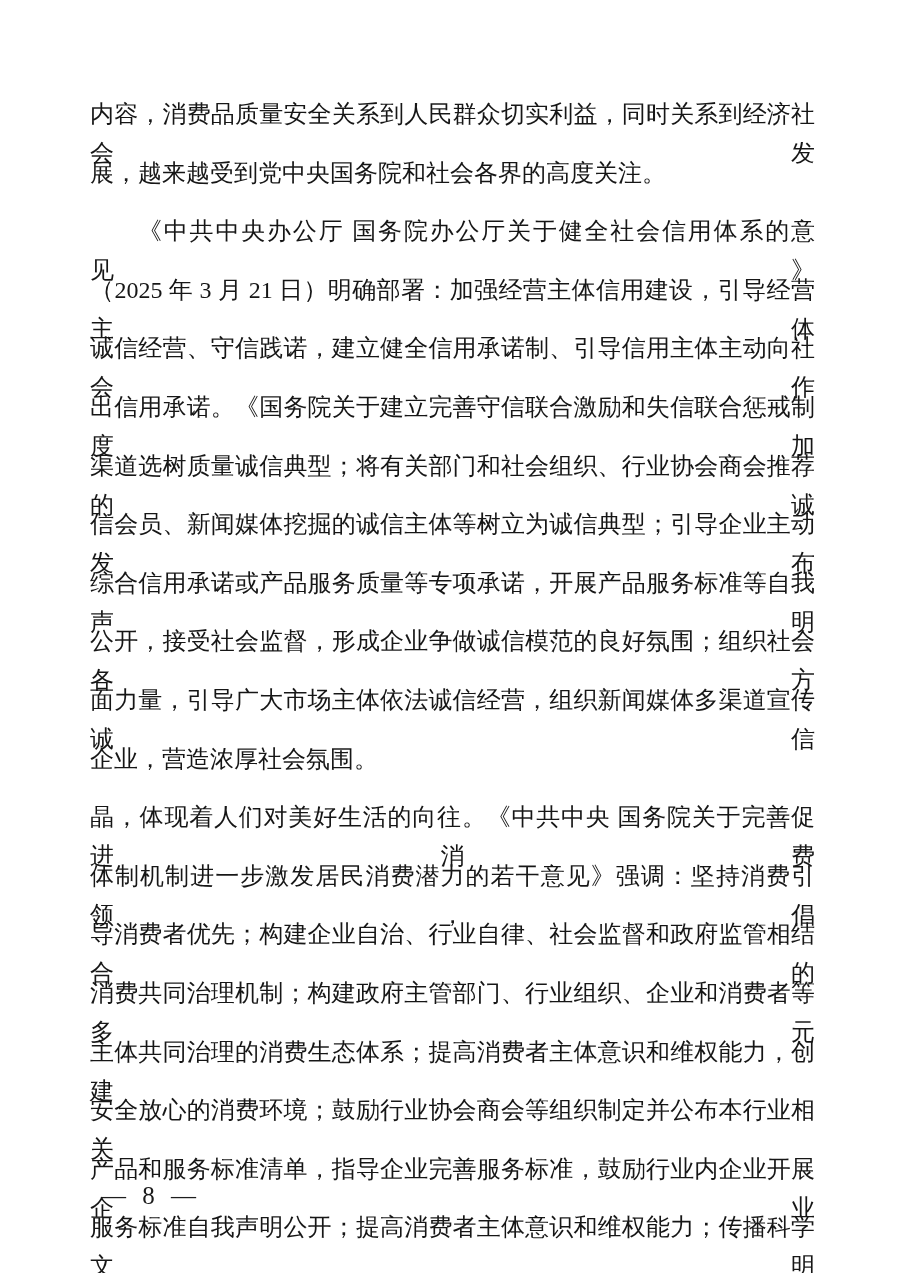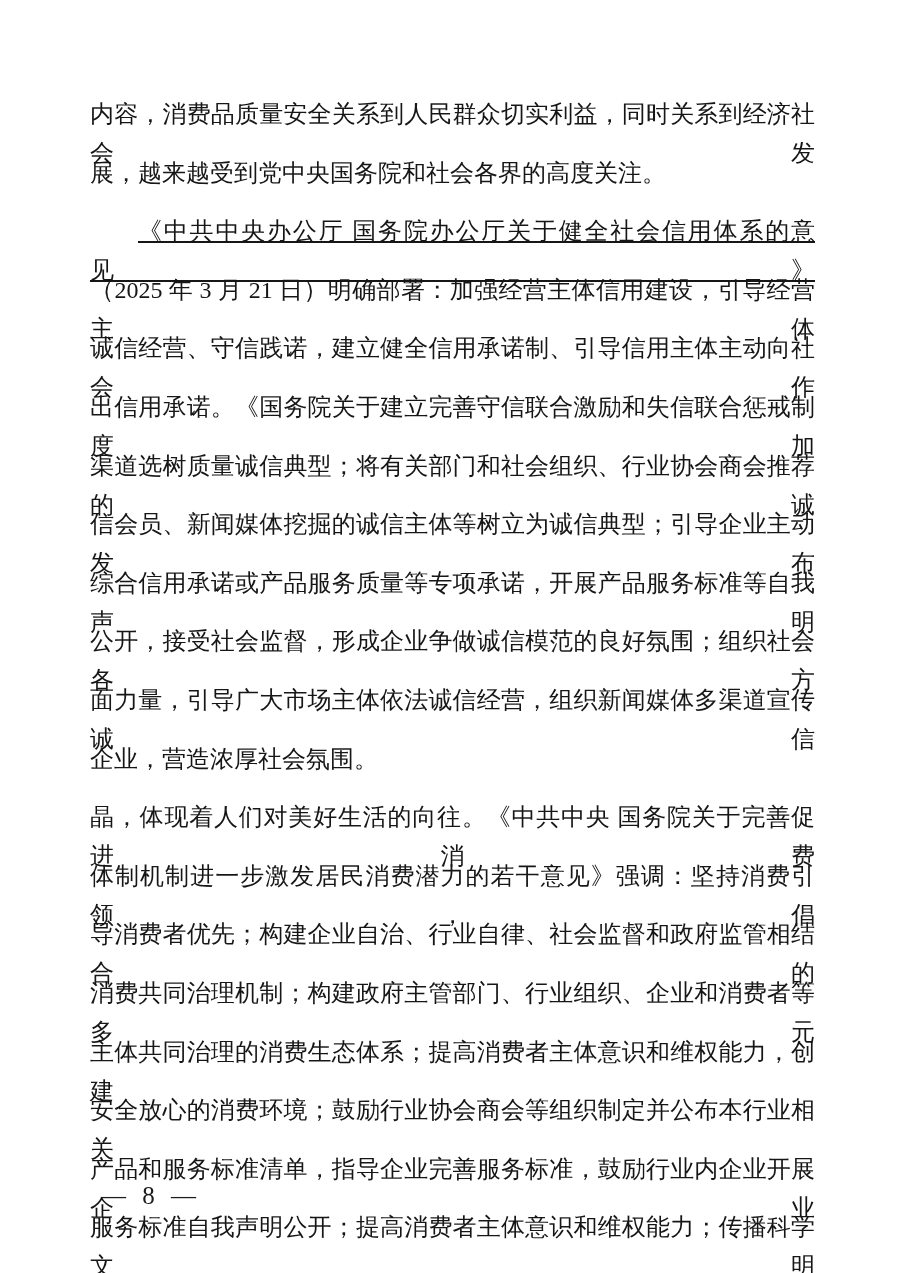--- a/index.html
+++ b/index.html
@@ -43,21 +43,20 @@
     text-justify: inter-character;
   }
   
   p.end {
     text-align: left;
     text-align-last: left;
   }
   
   p.ind {
     text-indent: 48px;
-    text-decoration: underline;
   }
   .page-number {
     position: absolute;
     left: 101px;
     top: 1181px;
     font-size: 25px;
     line-height: 30px;
     color: #1d1d1d;
     word-spacing: 10px;
   }

